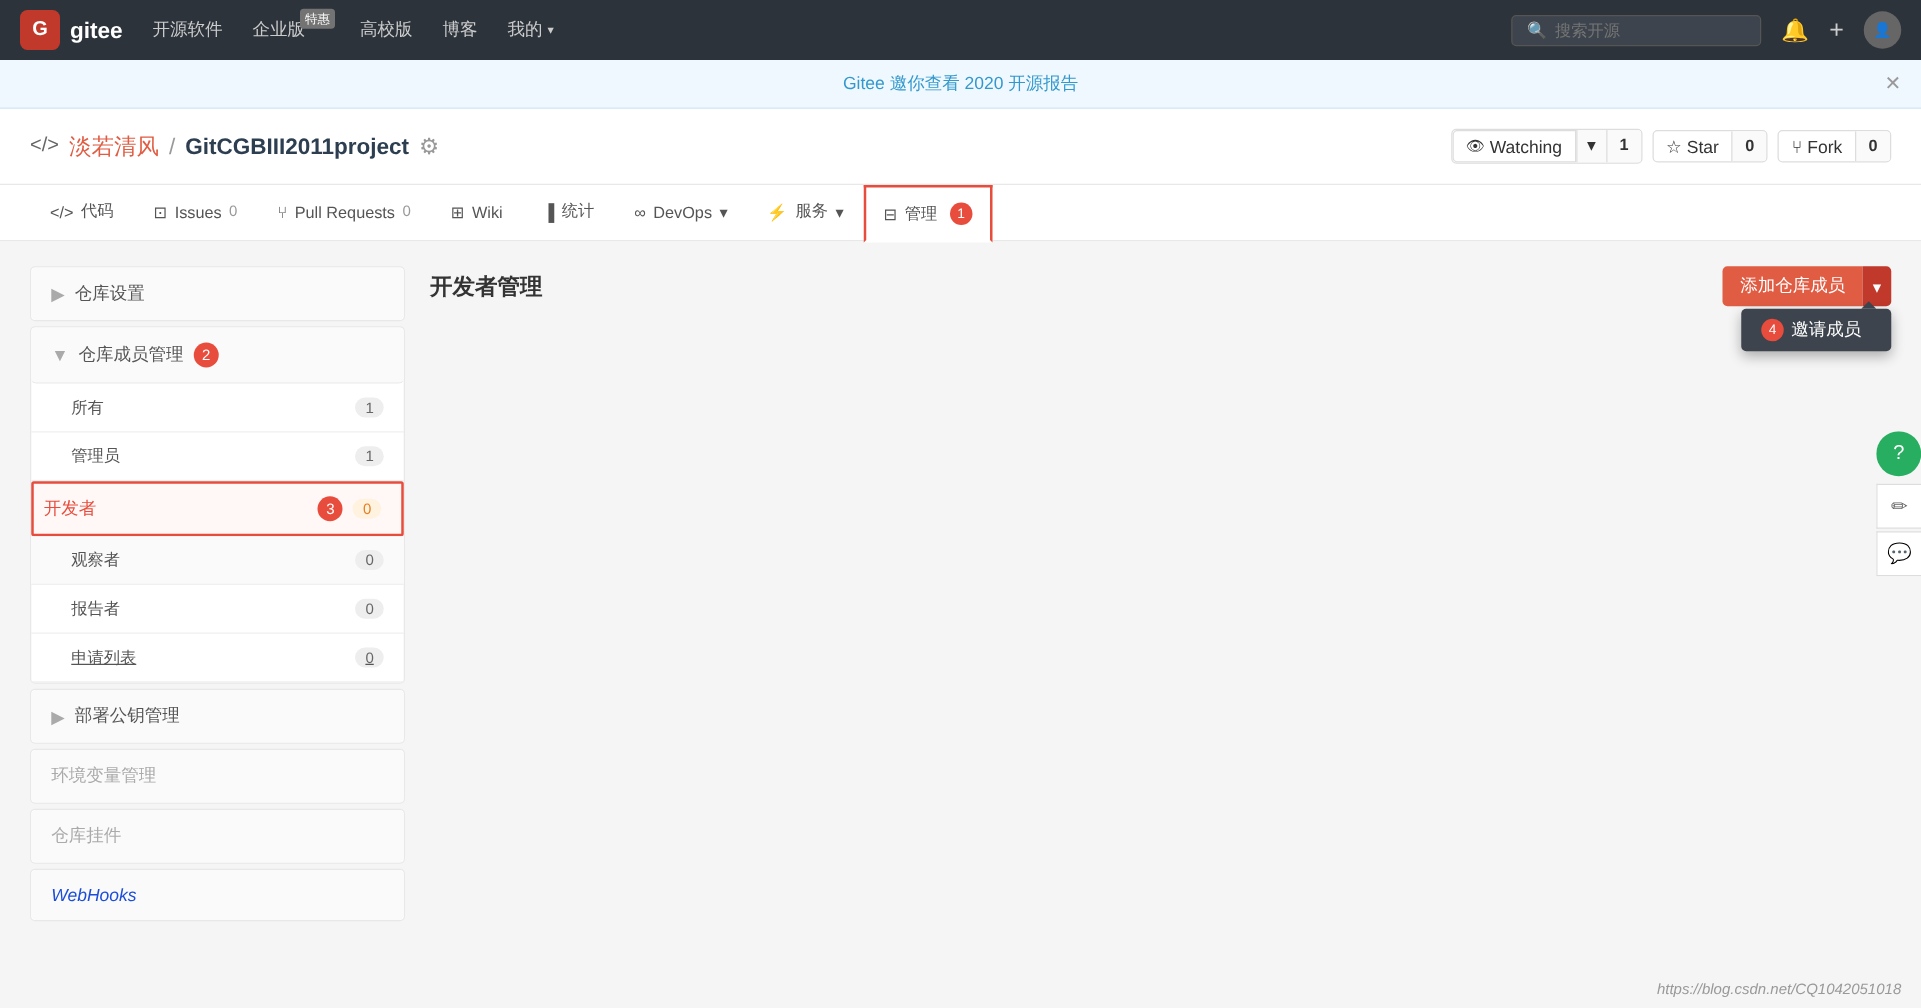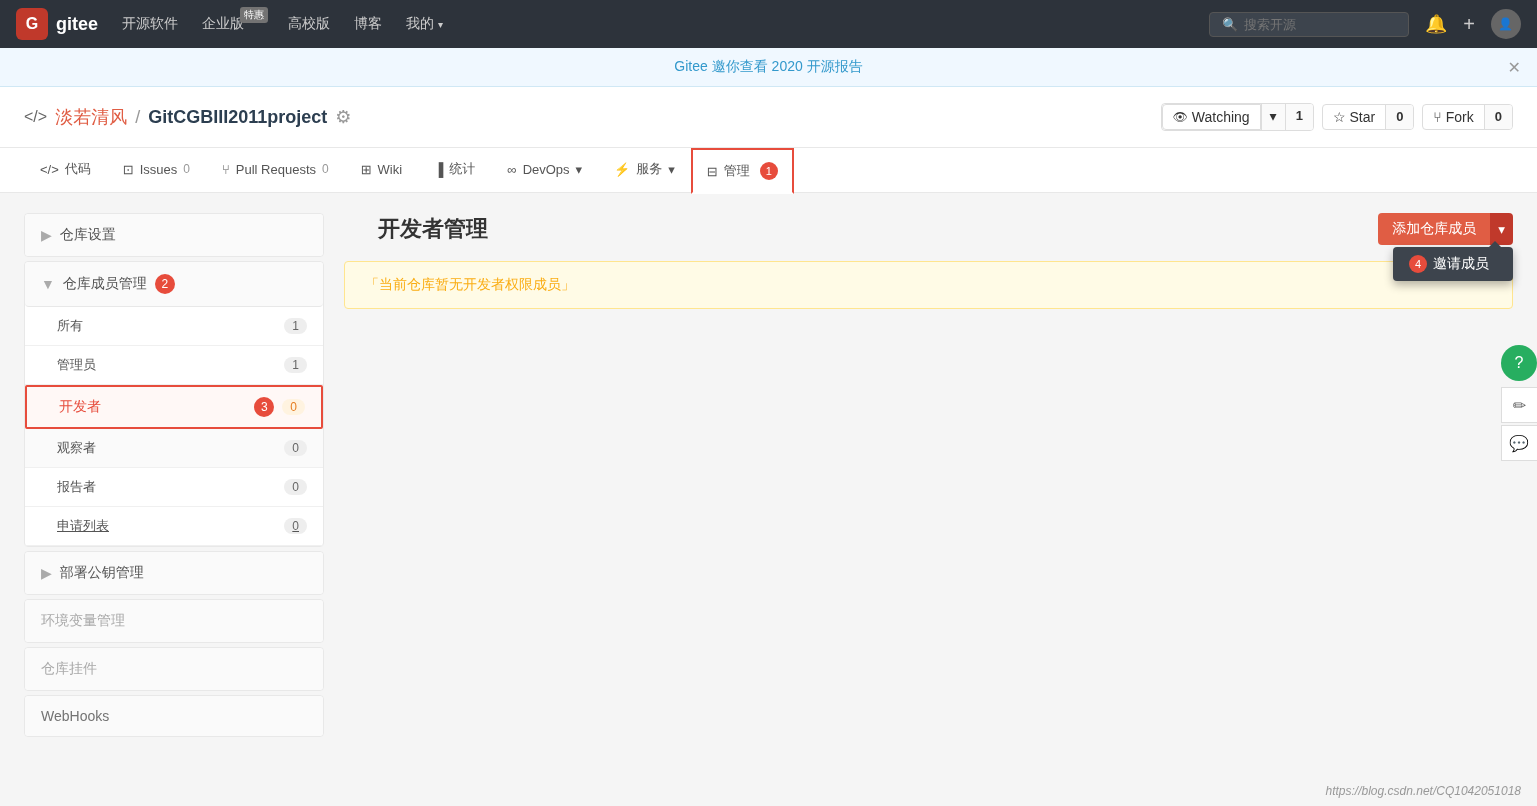--- a/index.html
+++ b/index.html
@@ -213,24 +213,23 @@
     .content-area {
       flex: 1;
     }
     .content-header {
       display: flex;
       align-items: center;
       justify-content: space-between;
       margin-bottom: 16px;
     }
     .content-title {
-      font-size: 22px;
+      font-size: 18px;
       font-weight: 600;
       color: #333;
-      margin-left: 34px;
     }
     .add-member-btn {
       background: #e05d44;
       color: #fff;
       border: none;
       border-radius: 4px 0 0 4px;
       padding: 7px 14px;
       cursor: pointer;
       font-size: 14px;
       display: flex;
@@ -468,21 +467,21 @@
       <div class="sidebar-sub-item" style="justify-content:space-between;gap:16px;">
         <span>所有</span>
         <span class="item-count" style="background:#eee;border-radius:10px;padding:1px 8px;font-size:12px;">1</span>
       </div>
 
       <div class="sidebar-sub-item" style="justify-content:space-between;">
         <span>管理员</span>
         <span class="item-count" style="background:#eee;border-radius:10px;padding:1px 8px;font-size:12px;">1</span>
       </div>
 
-      <div style="padding:10px 16px 10px 32px;display:flex;align-items:center;justify-content:space-between;border:2px solid #e74c3c;cursor:pointer;background:#fff8f6;color:#e74c3c;border-radius:2px;">
+      <div style="padding:10px 16px 10px 8px;display:flex;align-items:center;justify-content:space-between;border:2px solid #e74c3c;cursor:pointer;background:#fff8f6;color:#e74c3c;border-radius:2px;">
         <span style="color:#e74c3c;font-weight:500;">开发者</span>
         <div style="display:flex;align-items:center;gap:8px;">
           <span style="background:#e74c3c;color:#fff;border-radius:50%;width:20px;height:20px;display:inline-flex;align-items:center;justify-content:center;font-size:12px;">3</span>
           <span style="background:#fff3e0;color:#e67e22;border-radius:10px;padding:1px 8px;font-size:12px;">0</span>
         </div>
       </div>
 
       <div class="sidebar-sub-item" style="justify-content:space-between;background:#fafafa;gap:24px;">
         <span>观察者</span>
         <span style="background:#eee;border-radius:10px;padding:1px 8px;font-size:12px;color:#666;">0</span>
@@ -512,21 +511,21 @@
       </div>
     </div>
 
     <div class="sidebar-section" style="margin-top:4px;">
       <div class="sidebar-section-header" style="color:#aaa;">
         <span>仓库挂件</span>
       </div>
     </div>
 
     <div class="sidebar-section" style="margin-top:4px;">
-      <div class="sidebar-section-header" style="color:#737373;">
+      <div class="sidebar-section-header" style="color:#1d4ed8;font-style:italic;">
         <span>WebHooks</span>
       </div>
     </div>
   </div>
 
   <div class="content-area">
     <div class="content-header">
       <h2 class="content-title">开发者管理</h2>
       <div class="btn-group" style="position:relative;">
         <button class="add-member-btn">添加仓库成员</button>
@@ -535,23 +534,20 @@
         <div class="invite-dropdown" style="position:absolute;top:calc(100% + 2px);right:0;background:#3d444d;border:none;border-radius:4px;min-width:120px;z-index:100;box-shadow:0 4px 10px rgba(0,0,0,0.3);">
           <div class="dropdown-arrow" style="position:absolute;top:-6px;right:12px;width:0;height:0;border-left:6px solid transparent;border-right:6px solid transparent;border-bottom:6px solid #3d444d;"></div>
           <div style="padding:8px 16px;color:#fff;cursor:pointer;font-size:14px;display:flex;align-items:center;gap:6px;">
             <span style="background:#e74c3c;color:#fff;border-radius:50%;width:18px;height:18px;display:inline-flex;align-items:center;justify-content:center;font-size:11px;">4</span>
             <span>邀请成员</span>
           </div>
         </div>
       </div>
     </div>
 
-    <div class="no-member-notice">
-      <span>「当前仓库暂无开发者权限成员」</span>
-    </div>
   </div>
 </div>
 
 <div class="float-btns">
   <div class="float-btn green" style="border-radius:50%;margin-bottom:4px;border:none;background:#27ae60;color:#fff;">
     <span>?</span>
   </div>
   <div class="float-btn">
     <span>✏</span>
   </div>

